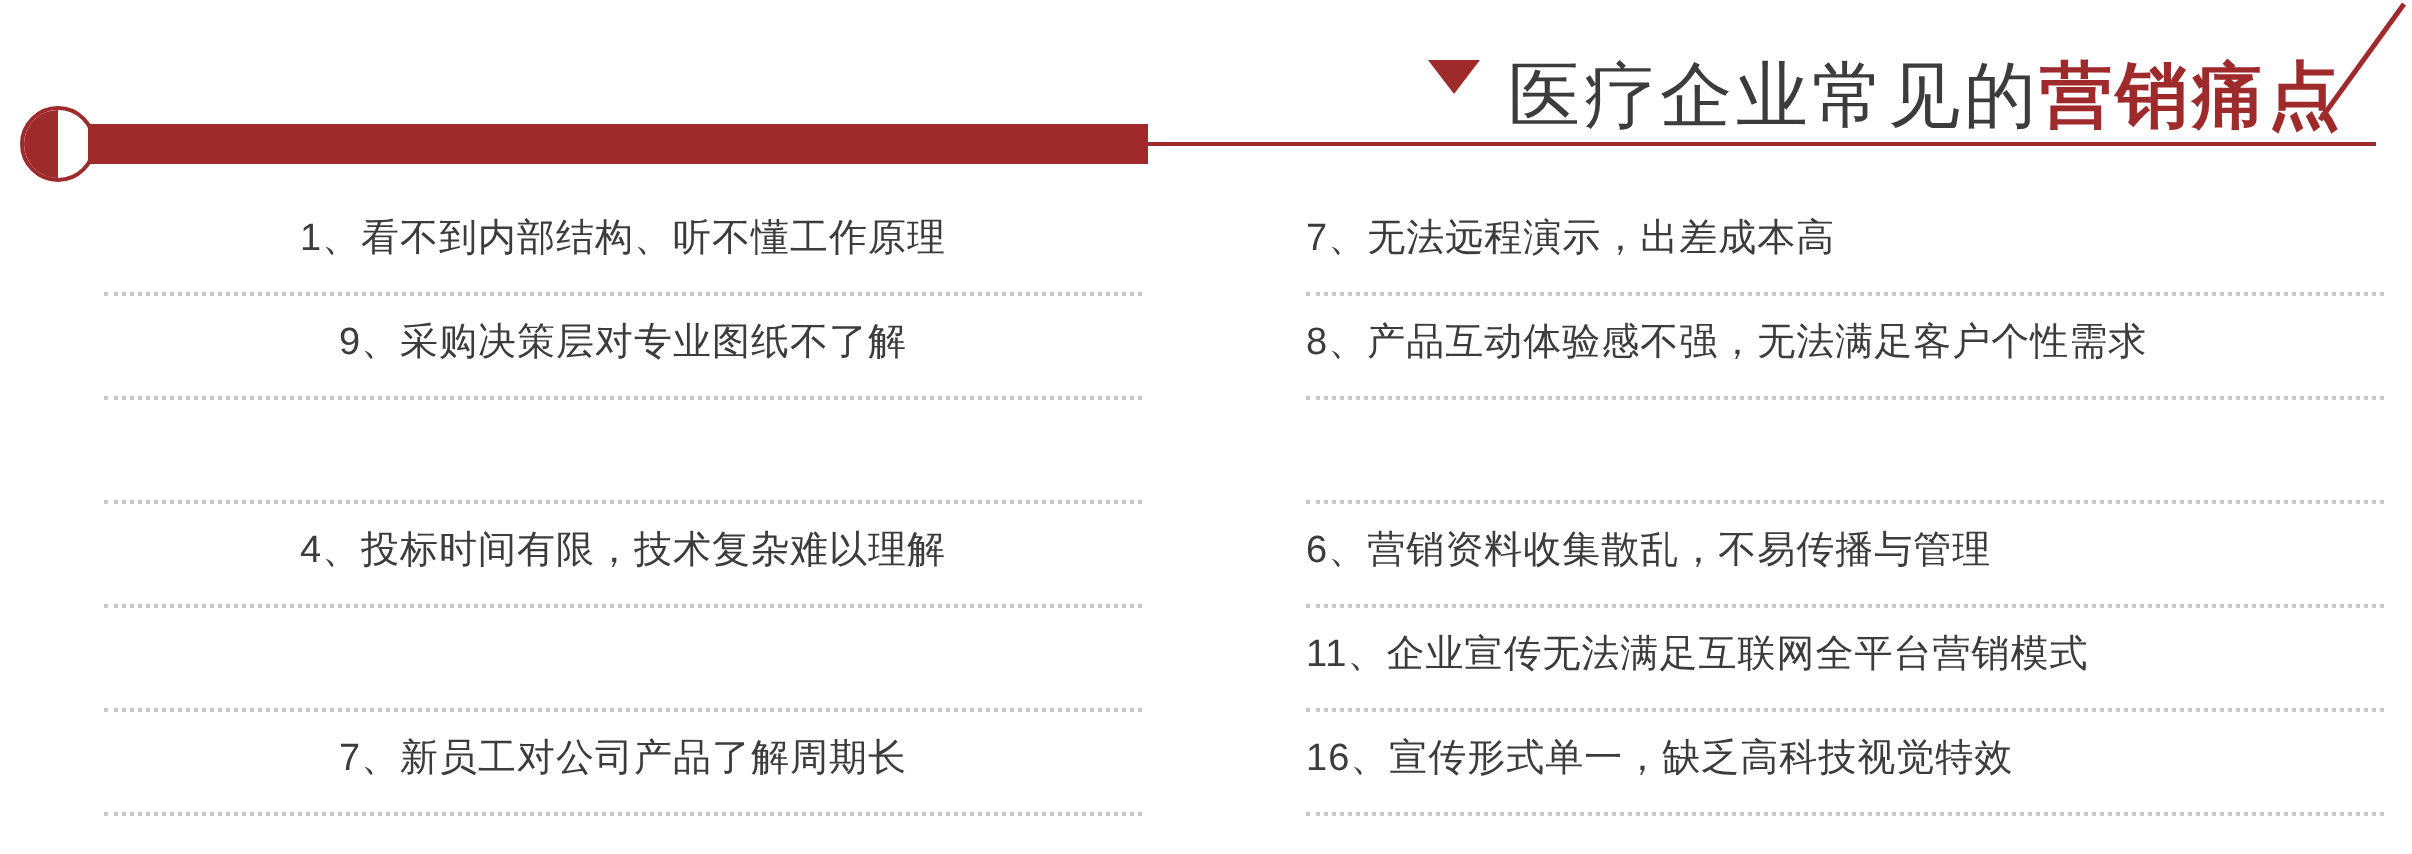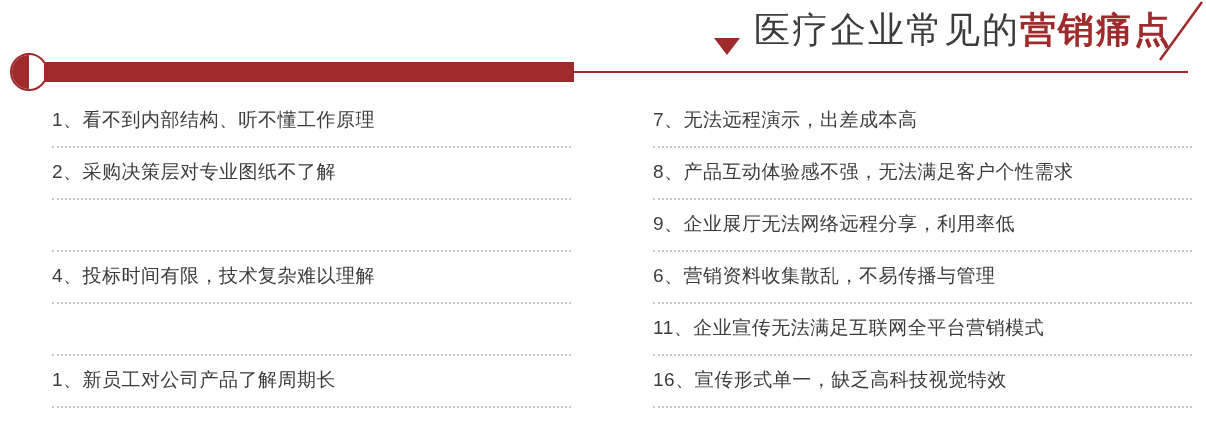--- a/index.html
+++ b/index.html
@@ -17,23 +17,23 @@
   }
 
   
   .header {
     position: relative;
     height: 96px;
   }
   .title-wrap {
     position: absolute;
     right: 34px;
-    top: 6px;
+    top: 24px;
     display: flex;
-    align-items: flex-end;
+    align-items: flex-start;
     white-space: nowrap;
   }
   .title-triangle {
     width: 0;
     height: 0;
     border-left: 13px solid transparent;
     border-right: 13px solid transparent;
     border-top: 17px solid #9e2a2b;
     margin-right: 14px;
     margin-top: 6px;
@@ -107,21 +107,21 @@
     position: absolute;
     top: 96px;
     left: 0;
     width: 1206px;
     display: flex;
   }
   .col {
     width: 50%;
     box-sizing: border-box;
   }
-  .col-left { padding-left: 52px; padding-right: 32px; }
+  .col-left { padding-left: 52px; padding-right: 32px; text-align: center; }
   .col-right { padding-left: 50px; padding-right: 14px; }
 
   .item {
     position: relative;
     height: 52px;
     line-height: 48px;
     font-size: 19px;
     color: #3c3c3c;
     white-space: nowrap;
     letter-spacing: 0.5px;
@@ -157,50 +157,49 @@
 </div>
 
 <div class="columns">
 
   <div class="col col-left">
     <div class="item">
       <span>1、看不到内部结构、听不懂工作原理</span>
       <span class="dots"></span>
     </div>
     <div class="item">
-      <span>2、采购决策层对专业图纸不了解</span>
+      <span>9、采购决策层对专业图纸不了解</span>
       <span class="dots"></span>
     </div>
     <div class="item">
       <span class="dots"></span>
     </div>
     <div class="item">
       <span>4、投标时间有限，技术复杂难以理解</span>
       <span class="dots"></span>
     </div>
     <div class="item">
       <span class="dots"></span>
     </div>
     <div class="item">
-      <span>1、新员工对公司产品了解周期长</span>
+      <span>7、新员工对公司产品了解周期长</span>
       <span class="dots"></span>
     </div>
   </div>
 
   <div class="col col-right">
     <div class="item">
       <span>7、无法远程演示，出差成本高</span>
       <span class="dots"></span>
     </div>
     <div class="item">
       <span>8、产品互动体验感不强，无法满足客户个性需求</span>
       <span class="dots"></span>
     </div>
     <div class="item">
-      <span>9、企业展厅无法网络远程分享，利用率低</span>
       <span class="dots"></span>
     </div>
     <div class="item">
       <span>6、营销资料收集散乱，不易传播与管理</span>
       <span class="dots"></span>
     </div>
     <div class="item">
       <span>11、企业宣传无法满足互联网全平台营销模式</span>
       <span class="dots"></span>
     </div>

